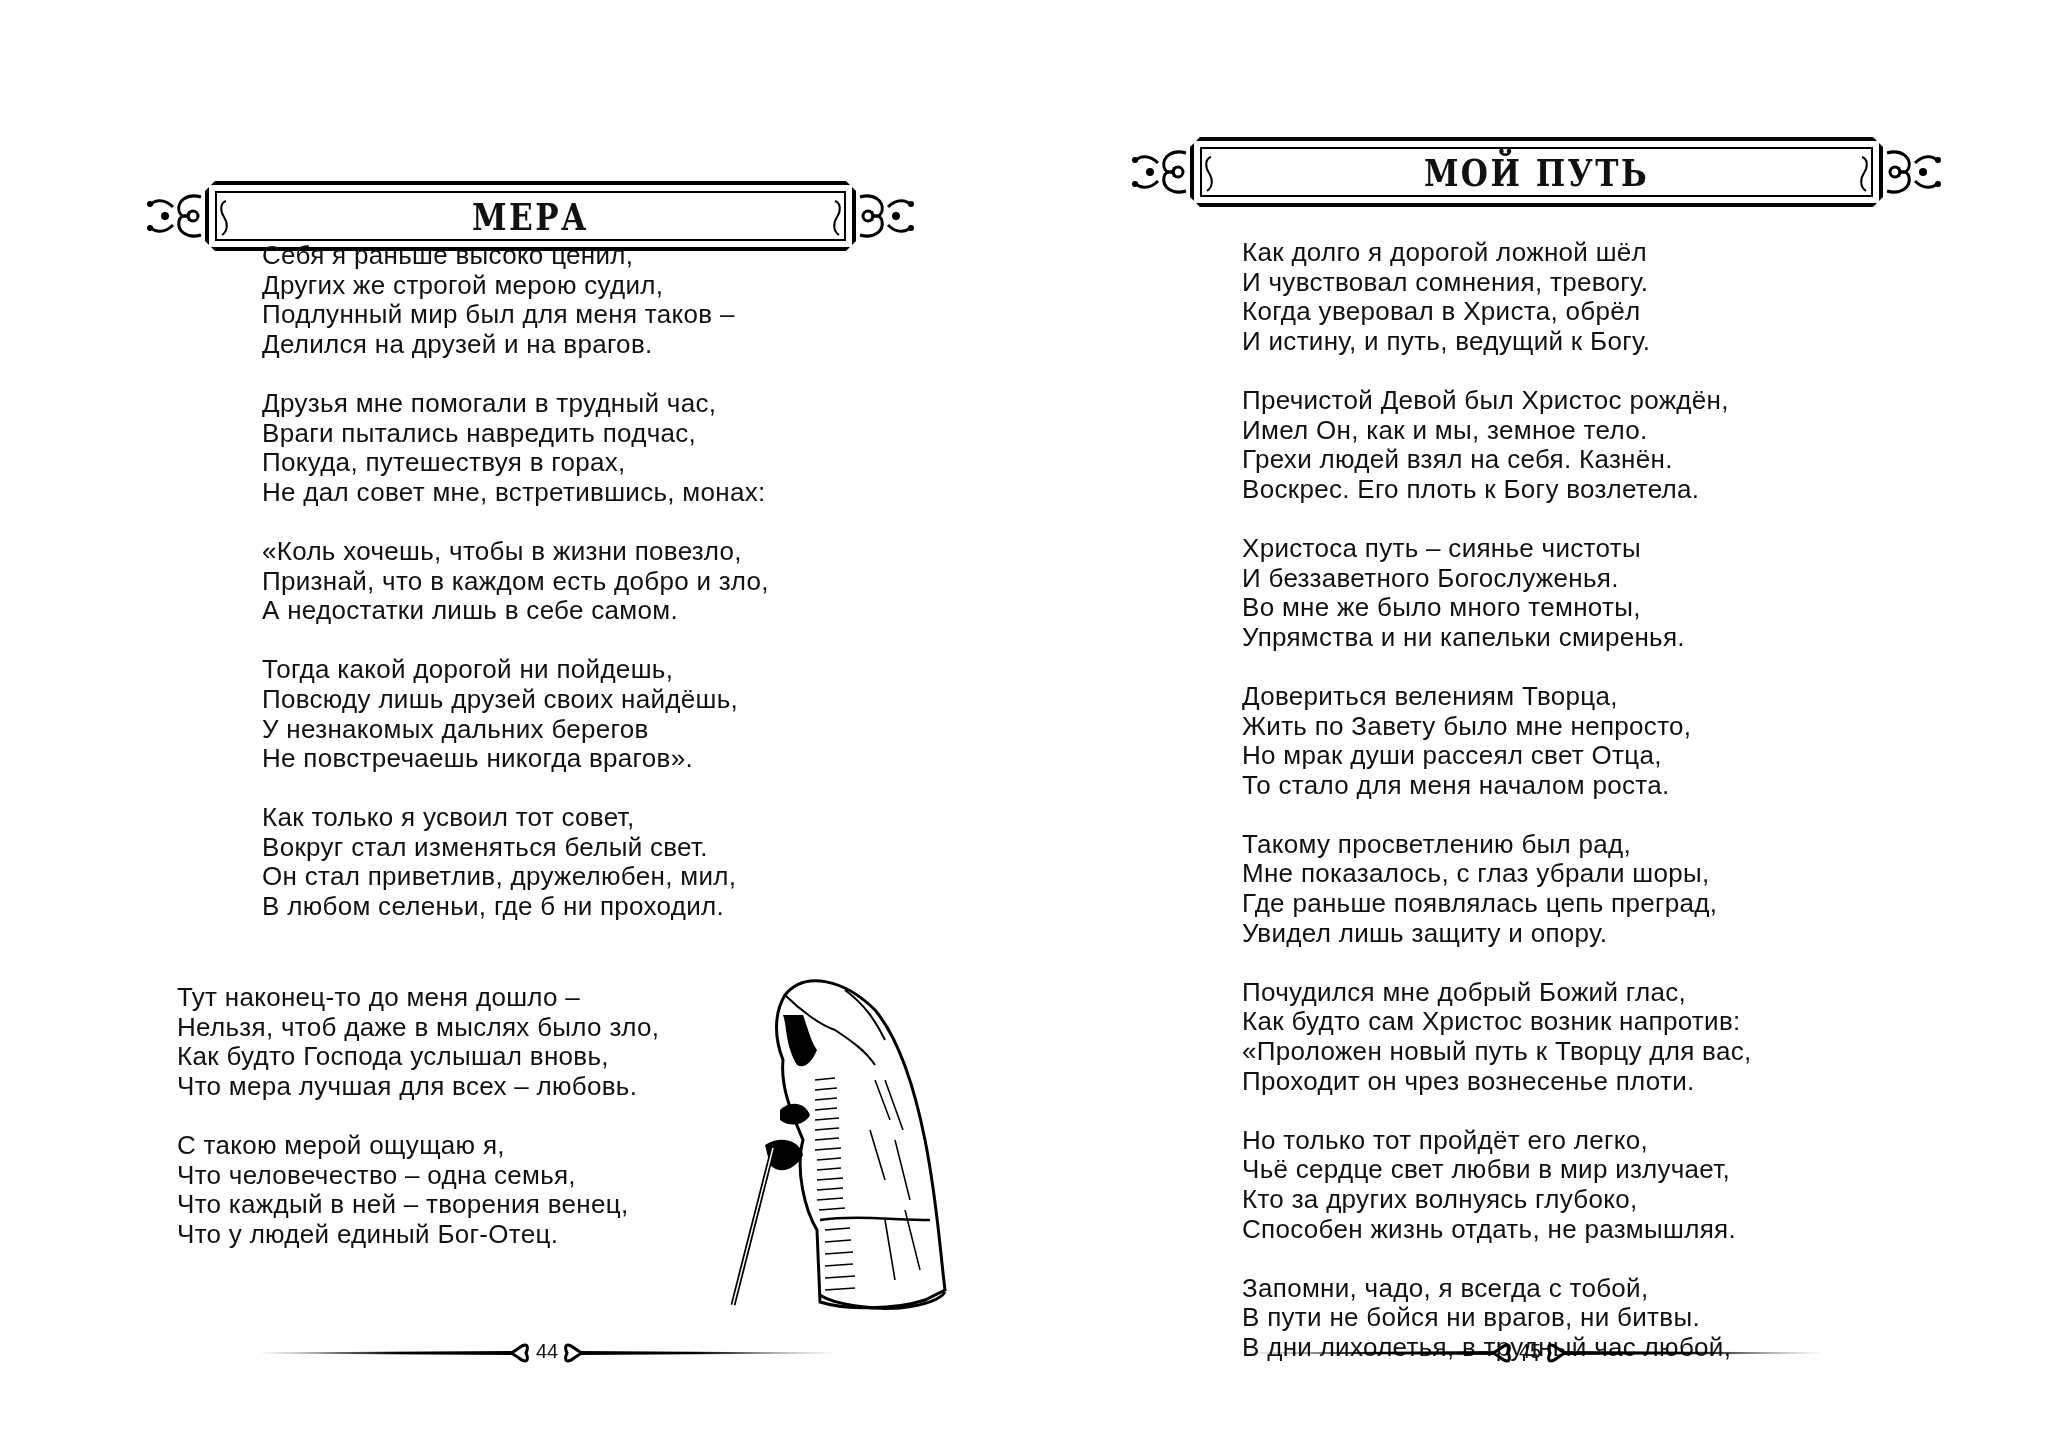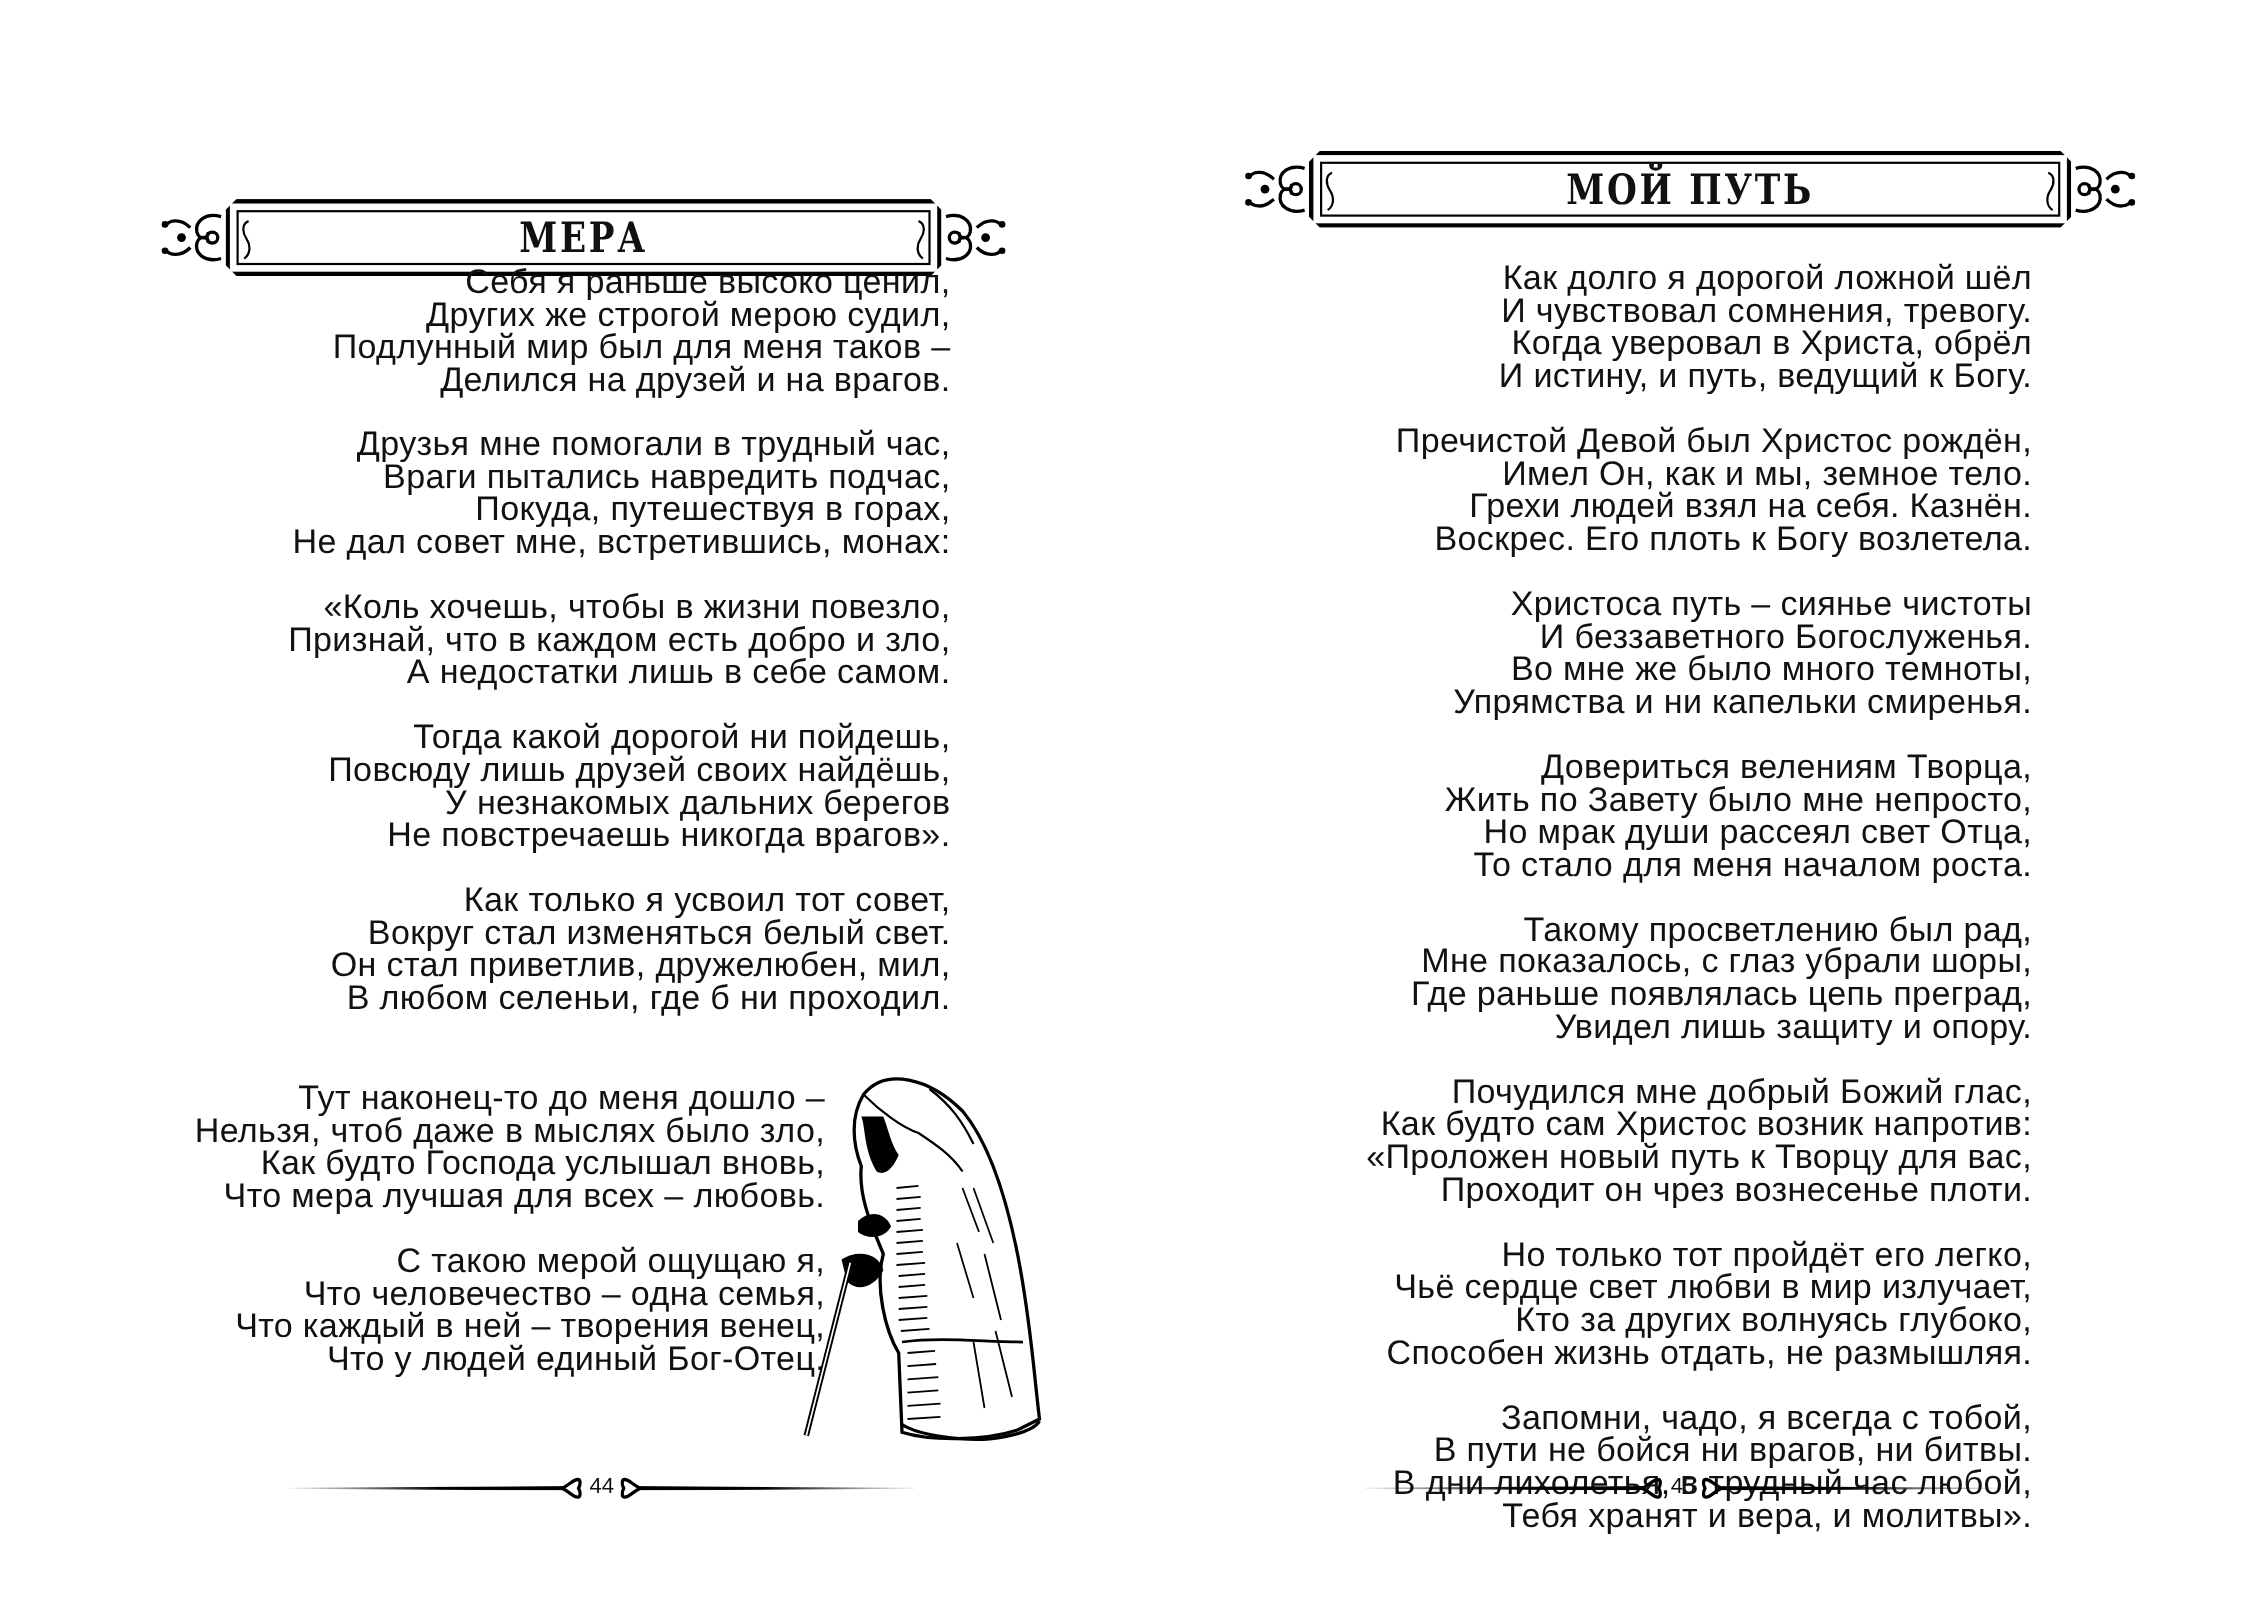--- a/index.html
+++ b/index.html
@@ -37,23 +37,22 @@
   .scroll-s.l { left: 10px; }
   .scroll-s.r { right: 10px; }
   .flourish {
     position: absolute; top: 6px; width: 62px; height: 58px;
   }
   .flourish.l { left: 0; }
   .flourish.r { right: 0; transform: scaleX(-1); }
 
   
   .poem {
-    position: absolute; font-size: 31px; line-height: 29.6px; letter-spacing: 0.3px;
+    position: absolute; font-size: 26px; line-height: 29.6px; letter-spacing: 0.3px;
     transform-origin: 0 0;
-    text-align: right;
   }
   .stanza { margin-bottom: 29.6px; }
   .line { white-space: nowrap; display: block; }
 
   .page-left .poem.upper { left: 262px; top: 241px; }
   .page-left .poem.lower { left: 177px; top: 983px; }
   .page-right .poem { left: 213px; top: 238px; }
 
   
   .monk { position: absolute; left: 725px; top: 970px; width: 225px; height: 345px; }
@@ -299,21 +298,20 @@
     <div class="stanza">
       <span class="line">Но только тот пройдёт его легко,</span>
       <span class="line">Чьё сердце свет любви в мир излучает,</span>
       <span class="line">Кто за других волнуясь глубоко,</span>
       <span class="line">Способен жизнь отдать, не размышляя.</span>
     </div>
     <div class="stanza">
       <span class="line">Запомни, чадо, я всегда с тобой,</span>
       <span class="line">В пути не бойся ни врагов, ни битвы.</span>
       <span class="line">В дни лихолетья, в трудный час любой,</span>
-      <span class="line">Тебя хранят и вера, и молитвы».</span>
     </div>
   </div>
 
   <div class="footer">
     <div class="rule l"></div>
     <svg class="heart" style="left:43%;" viewBox="0 0 22 22">
         <path d="M18 3 C14 3 12 7 4 11 C12 15 14 19 18 19 C21 19 21 15 19 11 C21 7 21 3 18 3 Z" fill="none" stroke="#000" stroke-width="3"></path>
       </svg>
     <div class="page-num">45</div>
     <svg class="heart" style="left:53%;" viewBox="0 0 22 22">

